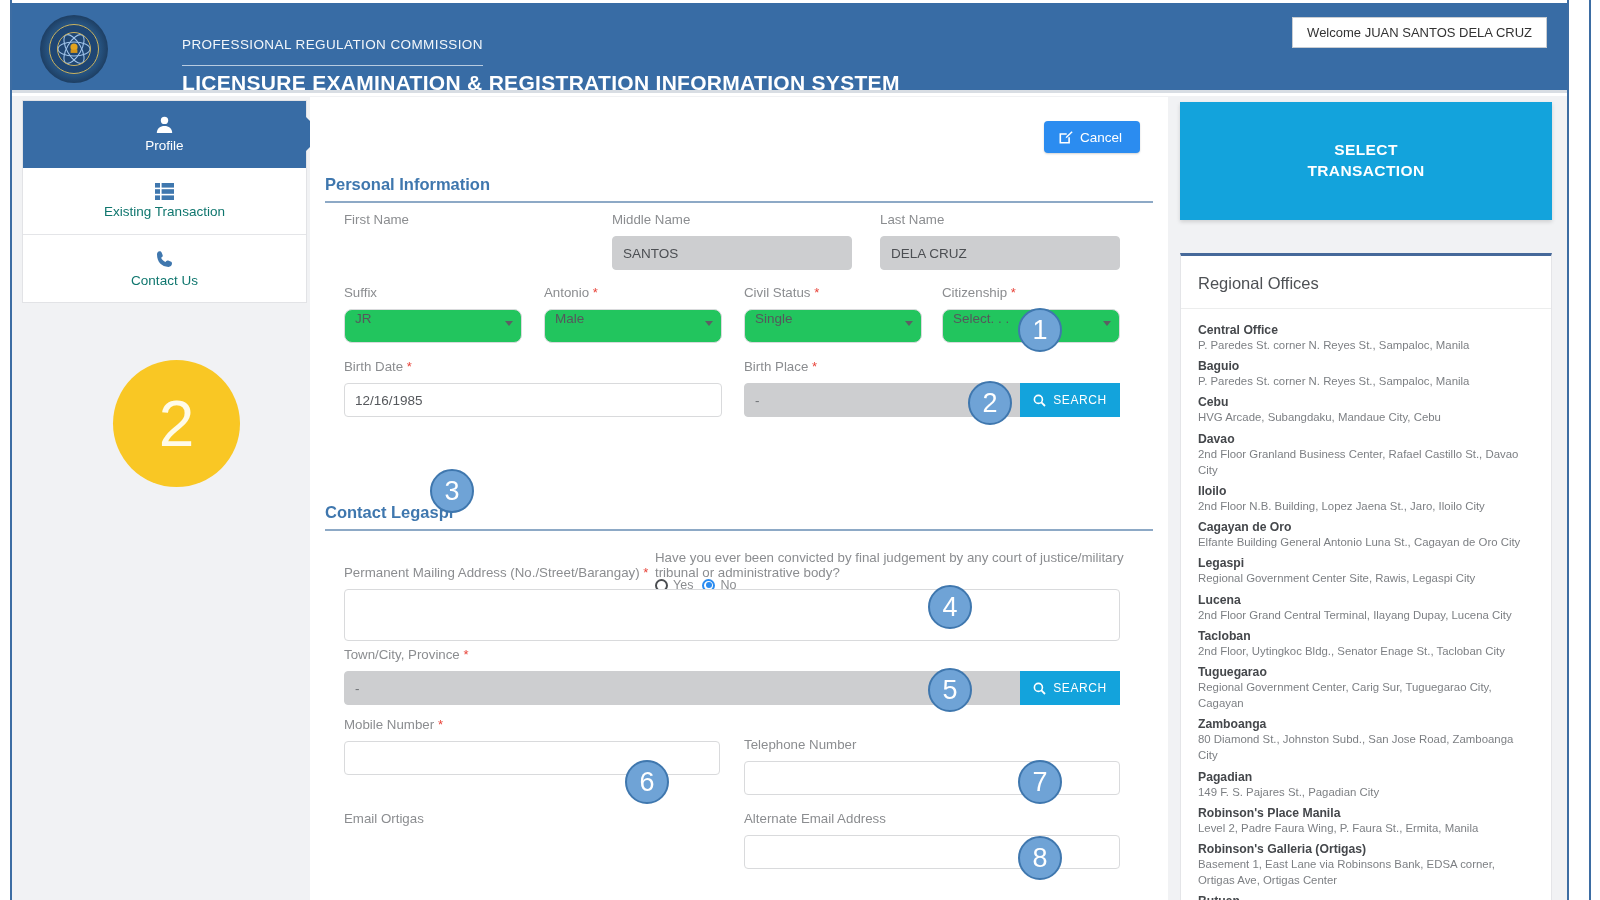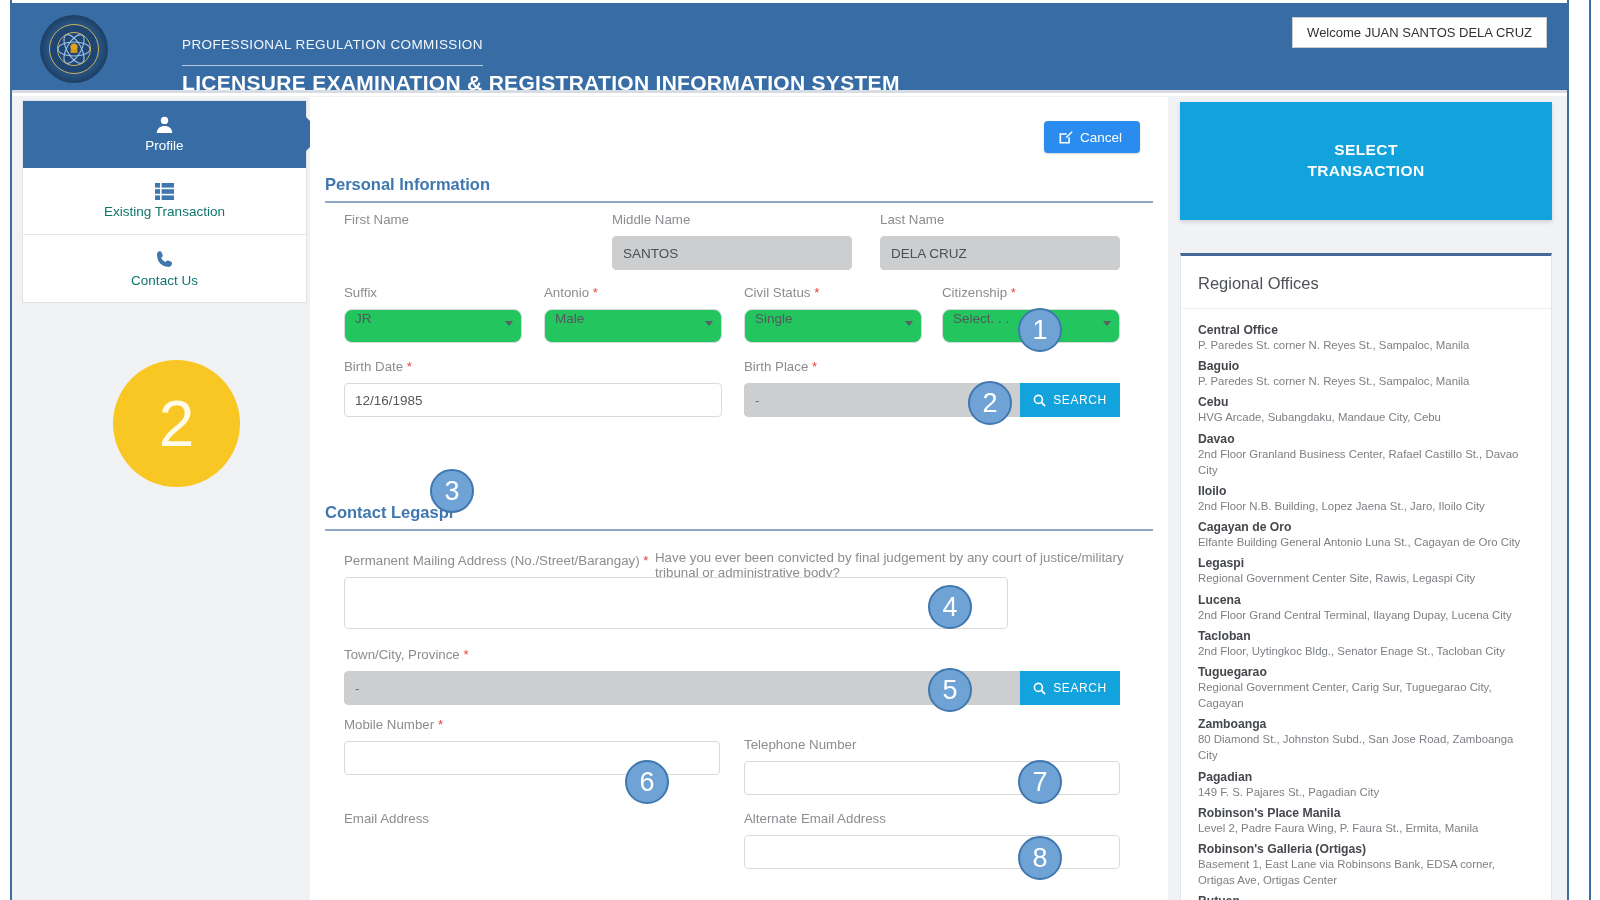--- a/index.html
+++ b/index.html
@@ -474,21 +474,21 @@
         <span>Yes</span>
       </span>
       <span class="rad-grp">
         <span class="radio-c"></span>
         <span>No</span>
       </span>
     </div>
 
     <div class="section-title" style="top:406px;">Contact Legaspi</div>
 
-    <div class="fl" style="left:34px; top:456px; width:664px;">
+    <div class="fl" style="left:34px; top:468px; width:776px;">
       <div class="lbl"><span>Permanent Mailing Address (No./Street/Barangay)</span> <span class="req">*</span></div>
       <textarea class="inp" style="margin-top: 9px;"></textarea>
     </div>
 
     <div class="fl" style="left:34px; top:550px; width:776px;">
       <div class="lbl"><span>Town/City, Province</span> <span class="req">*</span></div>
       <div style="position:relative; margin-top:9px;">
         <input class="inp grey-wide" style="padding-right: 108px;" readonly="" value="-">
         <button class="search-btn" style="right:0; top:0;">
           <span>
@@ -506,21 +506,21 @@
       <div class="lbl"><span>Mobile Number</span> <span class="req">*</span></div>
       <input class="inp" style="margin-top: 9px;">
     </div>
 
     <div class="fl" style="left:434px; top:640px; width:376px;">
       <div class="lbl">Telephone Number</div>
       <input class="inp" style="margin-top: 9px;">
     </div>
 
     <div class="fl" style="left:34px; top:714px; width:376px;">
-      <div class="lbl">Email Address</div>
+      <div class="lbl">Email Ortigas</div>
     </div>
 
     <div class="fl" style="left:434px; top:714px; width:376px;">
       <div class="lbl">Alternate Email Address</div>
       <input class="inp" style="margin-top: 9px;">
     </div>
 
   </div>
 
   <div class="select-transaction">

